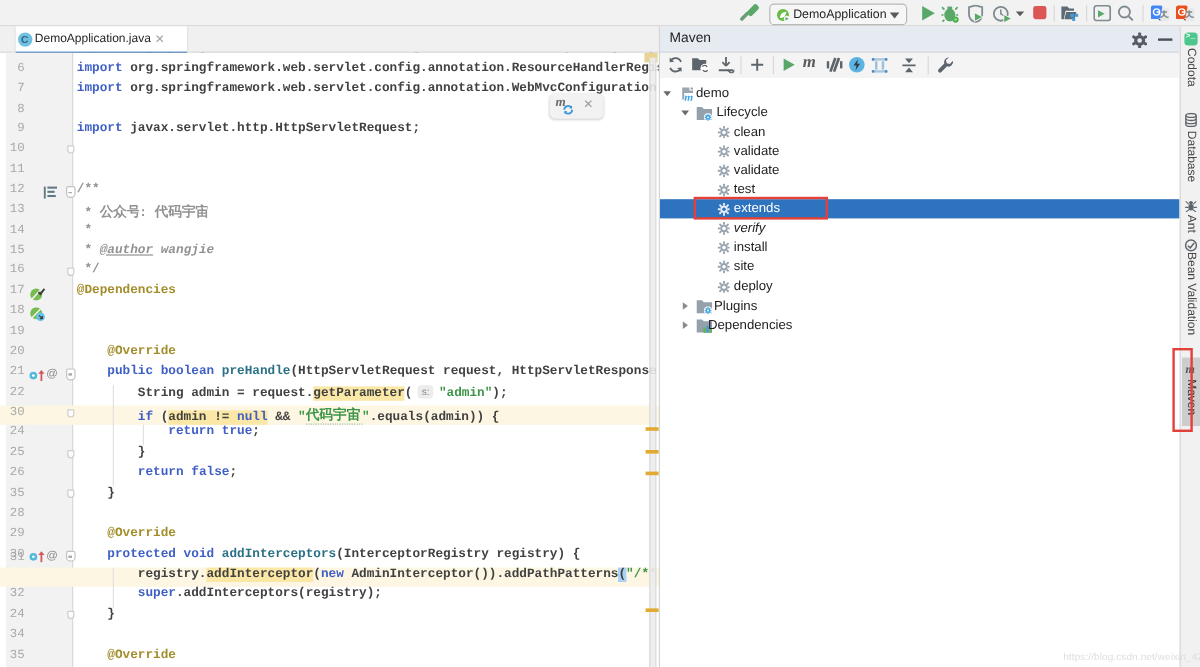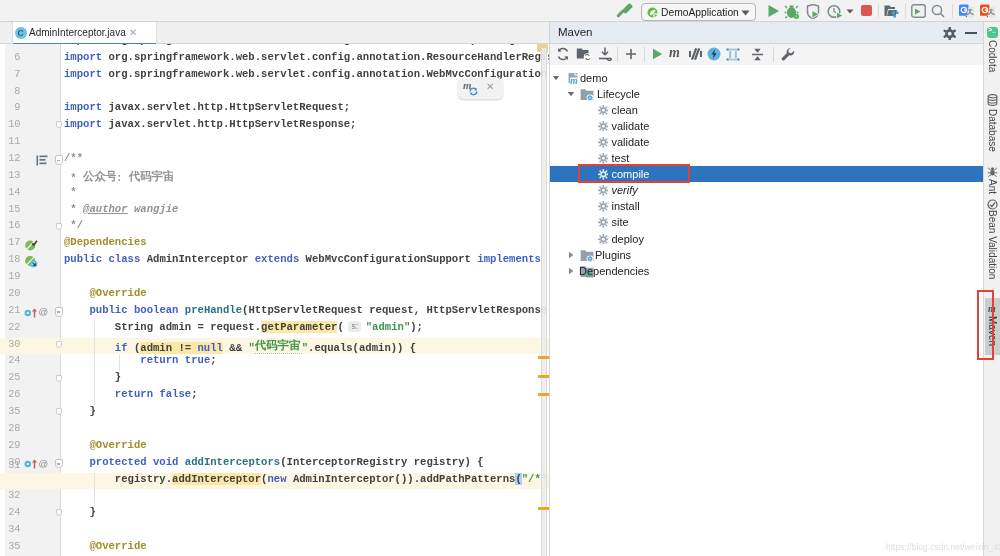--- a/index.html
+++ b/index.html
@@ -131,21 +131,21 @@
 <path d="M8.5 6 h5 M11 6 v0.8 c0 2.2-1.6 3.6-3.8 3.6 M11 6.8 c0 2.2 1.6 3.6 3.8 3.6 M11 4.8 v1.2" stroke="#7e8a90" stroke-width="1.1" fill="none"></path>
 <path d="M1.8 0.5 L8.2 0.5 C9.1 0.5 9.8 1.2 9.6 2.1 L7.9 10.4 C7.7 11.2 7 11.8 6.2 11.8 L0.9 11.8 C0.4 11.8 0 11.4 0 10.9 L0 2.3 C0 1.3 0.8 0.5 1.8 0.5Z" fill="#e8511e"></path>
 <circle cx="4.8" cy="6" r="2.6" fill="none" stroke="#fff" stroke-width="1.2"></circle>
 <path d="M4.8 6 h2.6" stroke="#fff" stroke-width="1.2"></path>
 <path d="M6.2 11.8 L7.9 11.8 L7.9 13.6Z" fill="#a03312"></path>
       </svg>
 </div>
 <div id="tabbar">
       <div id="tab1">
         <span class="cico">C</span>
-        <span class="ttl">AdminInterceptor.java</span>
+        <span class="ttl">DemoApplication.java</span>
         <span class="x">✕</span>
         <div class="ul"></div>
       </div>
     </div>
 <div id="editor">
 <div id="gutter"></div>
 <div class="caretband" style="top:293.56px"></div>
 <div class="caretband" style="top:428.52px"></div>
 <div class="abs" style="left:93.5px;top:276.7px;width:1px;height:84px;background:#e1e1e1"></div>
 <div class="abs" style="left:119.3px;top:310.4px;width:1px;height:17px;background:#e1e1e1"></div>
@@ -225,42 +225,41 @@
 <div class="folde" style="top:364.24px"></div>
 <div class="foldm" style="top:414.85px">
         <span class="fm"></span>
       </div>
 <div class="folde" style="top:465.46px"></div>
 <div class="cl" style="top:-10.10px"><b class="k">import</b> org.springframework.web.servlet.config.annotation.InterceptorRegistry;</div>
 <div class="cl" style="top:6.77px"><b class="k">import</b> org.springframework.web.servlet.config.annotation.ResourceHandlerRegis</div>
 <div class="cl" style="top:23.64px"><b class="k">import</b> org.springframework.web.servlet.config.annotation.WebMvcConfiguration</div>
 <div class="cl" style="top:40.51px"></div>
 <div class="cl" style="top:57.38px"><b class="k">import</b> javax.servlet.http.HttpServletRequest;</div>
-<div class="cl" style="top:74.25px"><b class="k">import</b> javax.servlet.http.HttpServletResponse;</div>
 <div class="cl" style="top:91.12px"></div>
 <div class="cl" style="top:107.99px"><span class="c">/**</span></div>
 <div class="cl" style="top:124.86px"><span class="c"> * <span class="cjk" style="width:33px">公众号</span>: <span class="cjk" style="width:44px">代码宇宙</span></span></div>
 <div class="cl" style="top:141.73px"><span class="c"> *</span></div>
 <div class="cl" style="top:158.60px"><span class="c"> * <i style="text-decoration:underline">@author</i> <i>wangjie</i></span></div>
 <div class="cl" style="top:175.47px"><span class="c"> */</span></div>
 <div class="cl" style="top:192.34px"><span class="a">@Dependencies</span></div>
-<div class="cl" style="top:209.21px"><b class="k">public</b> <b class="k">class</b> AdminInterceptor <b class="k">extends</b> WebMvcConfigurationSupport <b class="k">implements</b></div>
 <div class="cl" style="top:226.08px"></div>
 <div class="cl" style="top:242.95px">    <span class="a">@Override</span></div>
 <div class="cl" style="top:259.82px">    <b class="k">public</b> <b class="k">boolean</b> <span class="m">preHandle</span>(HttpServletRequest request, HttpServletResponse</div>
 <div class="cl" style="top:293.56px">        <b class="k">if</b> (<span class="hy">admin != <b class="k">null</b></span> &amp;&amp; <span class="s">"<span class="cjk sq" style="width:47px">代码宇宙</span>"</span>.equals(admin)) {</div>
 <div class="cl" style="top:276.69px">        String admin = request.<span class="hy">getParameter</span>(<span class="chipwrap"><span class="chip">s:</span></span><span class="s">"admin"</span>);</div>
 <div class="cl" style="top:310.43px">            <b class="k">return</b> <b class="k">true</b>;</div>
 <div class="cl" style="top:327.30px">        }</div>
 <div class="cl" style="top:344.17px">        <b class="k">return</b> <b class="k">false</b>;</div>
 <div class="cl" style="top:361.04px">    }</div>
 <div class="cl" style="top:377.91px"></div>
 <div class="cl" style="top:394.78px">    <span class="a">@Override</span></div>
 <div class="cl" style="top:411.65px">    <b class="k">protected</b> <b class="k">void</b> <span class="m">addInterceptors</span>(InterceptorRegistry registry) {</div>
 <div class="cl" style="top:428.52px">        registry.<span class="hy">addInterceptor</span>(<b class="k">new</b> AdminInterceptor()).addPathPatterns<span class="hb">(</span><span class="s">"/**</span></div>
+<div class="cl" style="top:445.39px">        <b class="k">super</b>.addInterceptors(registry);</div>
 <div class="cl" style="top:462.26px">    }</div>
 <div class="cl" style="top:479.13px"></div>
 <div class="cl" style="top:496.00px">    <span class="a">@Override</span></div>
 <div class="abs" style="left:537px;top:0px;width:11px;height:7.5px;background:#e7d492"></div>
 <div id="sctrack"></div>
 <div class="ymark" style="top:311.50px"></div>
 <div class="ymark" style="top:330.50px"></div>
 <div class="ymark" style="top:348.50px"></div>
 <div class="ymark" style="top:462.50px"></div>
 </div>
@@ -425,21 +424,21 @@
         <rect x="4.55" y="-0.1" width="1.6" height="2.4" rx="0.7" transform="rotate(45 5.35 5.35)" fill="#e8eef5"></rect>
         <rect x="4.55" y="-0.1" width="1.6" height="2.4" rx="0.7" transform="rotate(90 5.35 5.35)" fill="#e8eef5"></rect>
         <rect x="4.55" y="-0.1" width="1.6" height="2.4" rx="0.7" transform="rotate(135 5.35 5.35)" fill="#e8eef5"></rect>
         <rect x="4.55" y="-0.1" width="1.6" height="2.4" rx="0.7" transform="rotate(180 5.35 5.35)" fill="#e8eef5"></rect>
         <rect x="4.55" y="-0.1" width="1.6" height="2.4" rx="0.7" transform="rotate(225 5.35 5.35)" fill="#e8eef5"></rect>
         <rect x="4.55" y="-0.1" width="1.6" height="2.4" rx="0.7" transform="rotate(270 5.35 5.35)" fill="#e8eef5"></rect>
         <rect x="4.55" y="-0.1" width="1.6" height="2.4" rx="0.7" transform="rotate(315 5.35 5.35)" fill="#e8eef5"></rect>
         <circle cx="5.35" cy="5.35" r="3.1" fill="#e8eef5"></circle>
         <circle cx="5.35" cy="5.35" r="1.5" fill="#2e73bd"></circle>
       </svg>
-<div class="trow" style="left:61.5px;top:101.10px;color:#fff">compile</div>
+<div class="trow" style="left:61.5px;top:101.10px;color:#fff">extends</div>
 <svg class="abs" style="left:47.5px;top:120.20px" width="10.7" height="10.7" viewBox="0 0 10.7 10.7">
         <rect x="4.55" y="-0.1" width="1.6" height="2.4" rx="0.7" transform="rotate(0 5.35 5.35)" fill="#97a3ae"></rect>
         <rect x="4.55" y="-0.1" width="1.6" height="2.4" rx="0.7" transform="rotate(45 5.35 5.35)" fill="#97a3ae"></rect>
         <rect x="4.55" y="-0.1" width="1.6" height="2.4" rx="0.7" transform="rotate(90 5.35 5.35)" fill="#97a3ae"></rect>
         <rect x="4.55" y="-0.1" width="1.6" height="2.4" rx="0.7" transform="rotate(135 5.35 5.35)" fill="#97a3ae"></rect>
         <rect x="4.55" y="-0.1" width="1.6" height="2.4" rx="0.7" transform="rotate(180 5.35 5.35)" fill="#97a3ae"></rect>
         <rect x="4.55" y="-0.1" width="1.6" height="2.4" rx="0.7" transform="rotate(225 5.35 5.35)" fill="#97a3ae"></rect>
         <rect x="4.55" y="-0.1" width="1.6" height="2.4" rx="0.7" transform="rotate(270 5.35 5.35)" fill="#97a3ae"></rect>
         <rect x="4.55" y="-0.1" width="1.6" height="2.4" rx="0.7" transform="rotate(315 5.35 5.35)" fill="#97a3ae"></rect>
         <circle cx="5.35" cy="5.35" r="3.1" fill="#97a3ae"></circle>
@@ -500,21 +499,21 @@
 <div class="trow" style="left:45px;top:181.60px">Plugins</div>
 <svg class="abs" style="left:18px;top:201.70px" width="6" height="8" viewBox="0 0 6 8">
         <path d="M1 0.8 L1 7.2 L5.3 4Z" fill="#8a8a8a"></path>
       </svg>
 <svg class="abs" style="left:30px;top:200.10px" width="14" height="13" viewBox="0 0 14 13">
         <path d="M0.6 1.2 L5 1.2 L6.5 2.8 L13.4 2.8 L13.4 12 L0.6 12Z" fill="#94a0ac"></path>
         <rect x="6.2" y="8" width="1.8" height="4.5" fill="#62b543"></rect>
         <rect x="8.7" y="6.5" width="1.8" height="6" fill="#389fd6"></rect>
         <rect x="11.2" y="9" width="1.8" height="3.5" fill="#62b543"></rect>
       </svg>
-<div class="trow" style="left:29px;top:197.70px">Dependencies</div>
+<div class="trow" style="left:40px;top:197.70px">Dependencies</div>
 </div>
 <div class="redrect" style="left:578px;top:163.5px;width:112px;height:19px"></div>
 <div id="rstrip">
 <div class="abs" style="left:2.5px;top:5px;width:11px;height:11px;background:#4ec78e;border-radius:3px"></div>
 <div class="abs" style="left:4.2px;top:4.5px;font:bold 6.5px 'Liberation Mono';color:#fff">&gt;_</div>
 <div class="vlabel" style="top:18px">Codota</div>
 <svg class="abs" style="left:3px;top:72px" width="11" height="12" viewBox="0 0 11 12">
 <g fill="none" stroke="#5d646b" stroke-width="1.1">
           <ellipse cx="5.5" cy="2.2" rx="4.3" ry="1.6"></ellipse>
 <path d="M1.2 2.2 V9.8 c0 0.9 1.9 1.6 4.3 1.6 s4.3-0.7 4.3-1.6 V2.2"></path>

